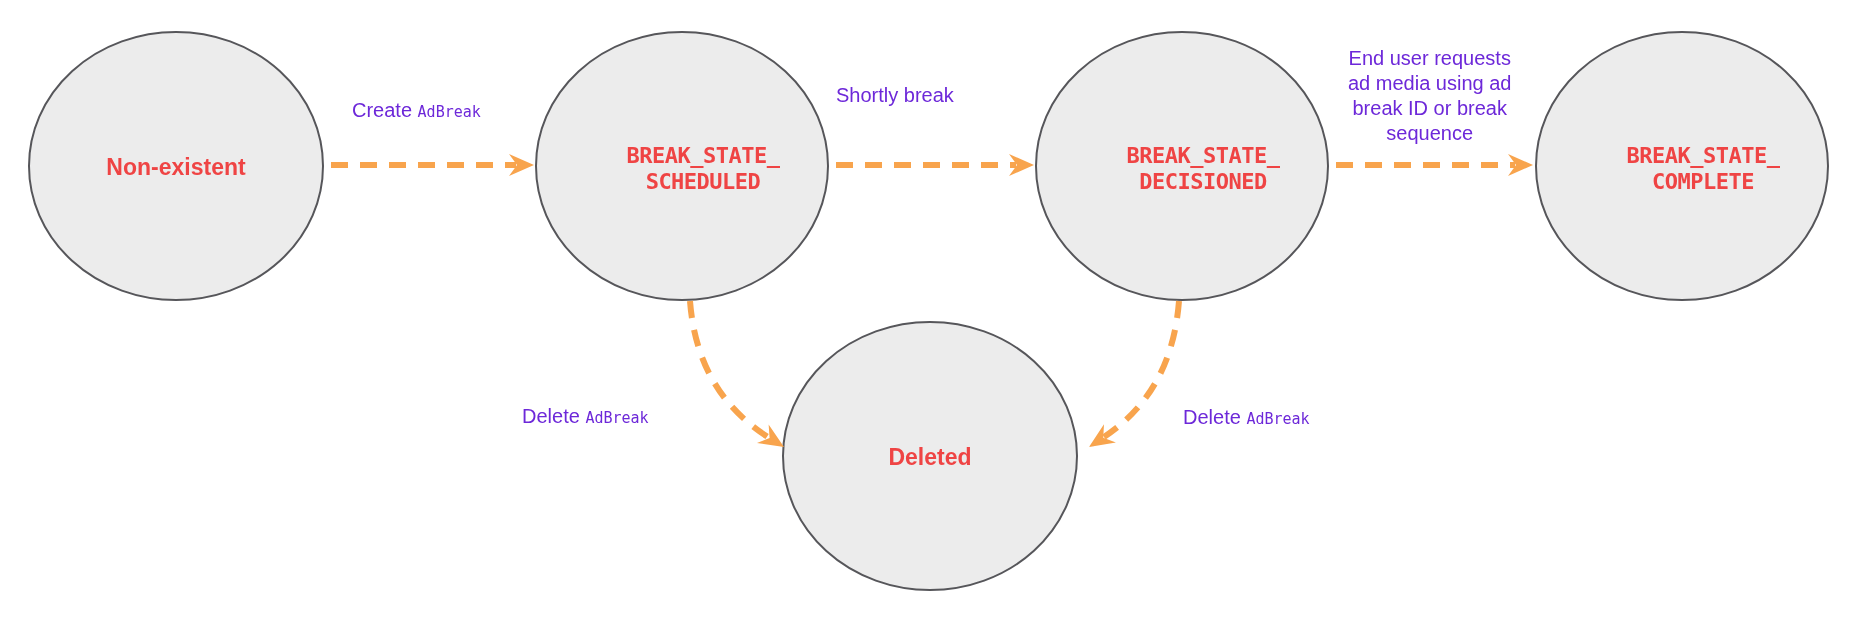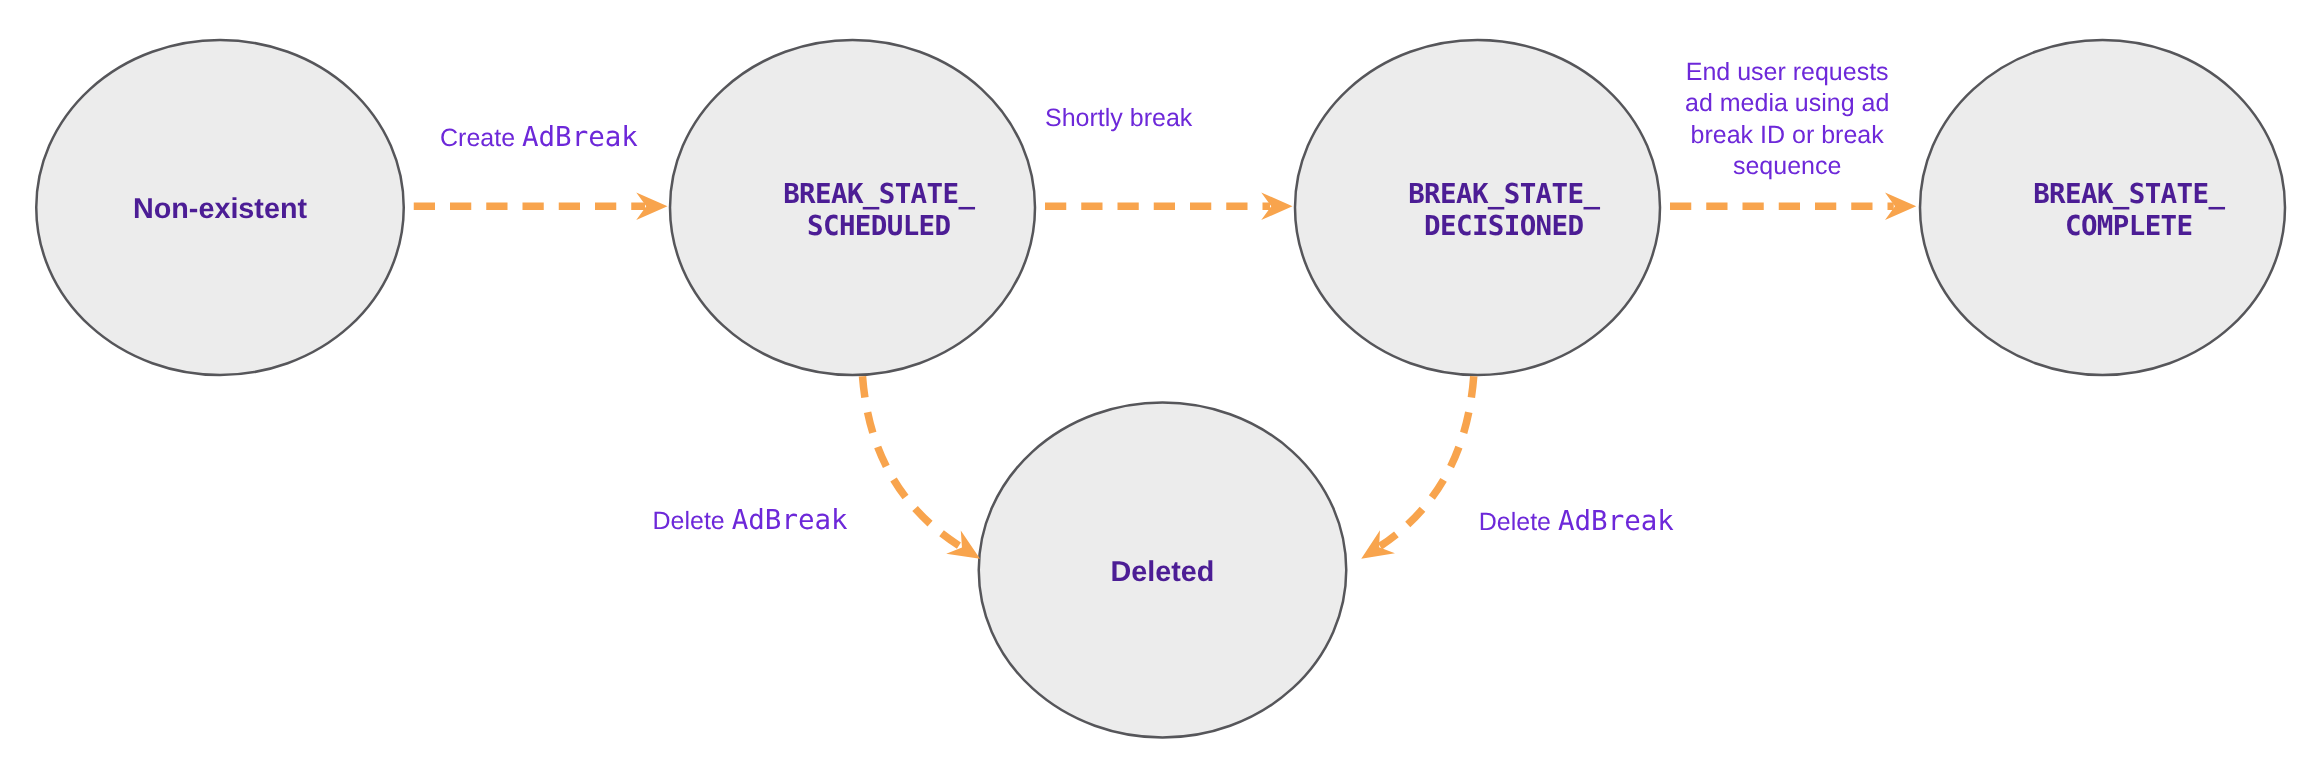--- a/index.html
+++ b/index.html
@@ -24,26 +24,26 @@
     position: absolute;
     color: #6d28d9;
     font-size: 20px;
     line-height: 25px;
     white-space: nowrap;
     font-family: "Liberation Sans", sans-serif;
     text-align: center;
   }
   .code {
     font-family: "DejaVu Sans Mono", monospace;
-    font-size: 22px;
+    font-size: 15px;
   }
   .state-name {
     position: absolute;
     transform: translate(-50%, -50%);
-    color: #4c1d95;
+    color: #ef4444;
     font-weight: bold;
     text-align: center;
     white-space: nowrap;
   }
   .state-name.plain {
     font-size: 23px;
     font-family: "Liberation Sans", sans-serif;
   }
   .state-name.mono {
     font-size: 22px;

